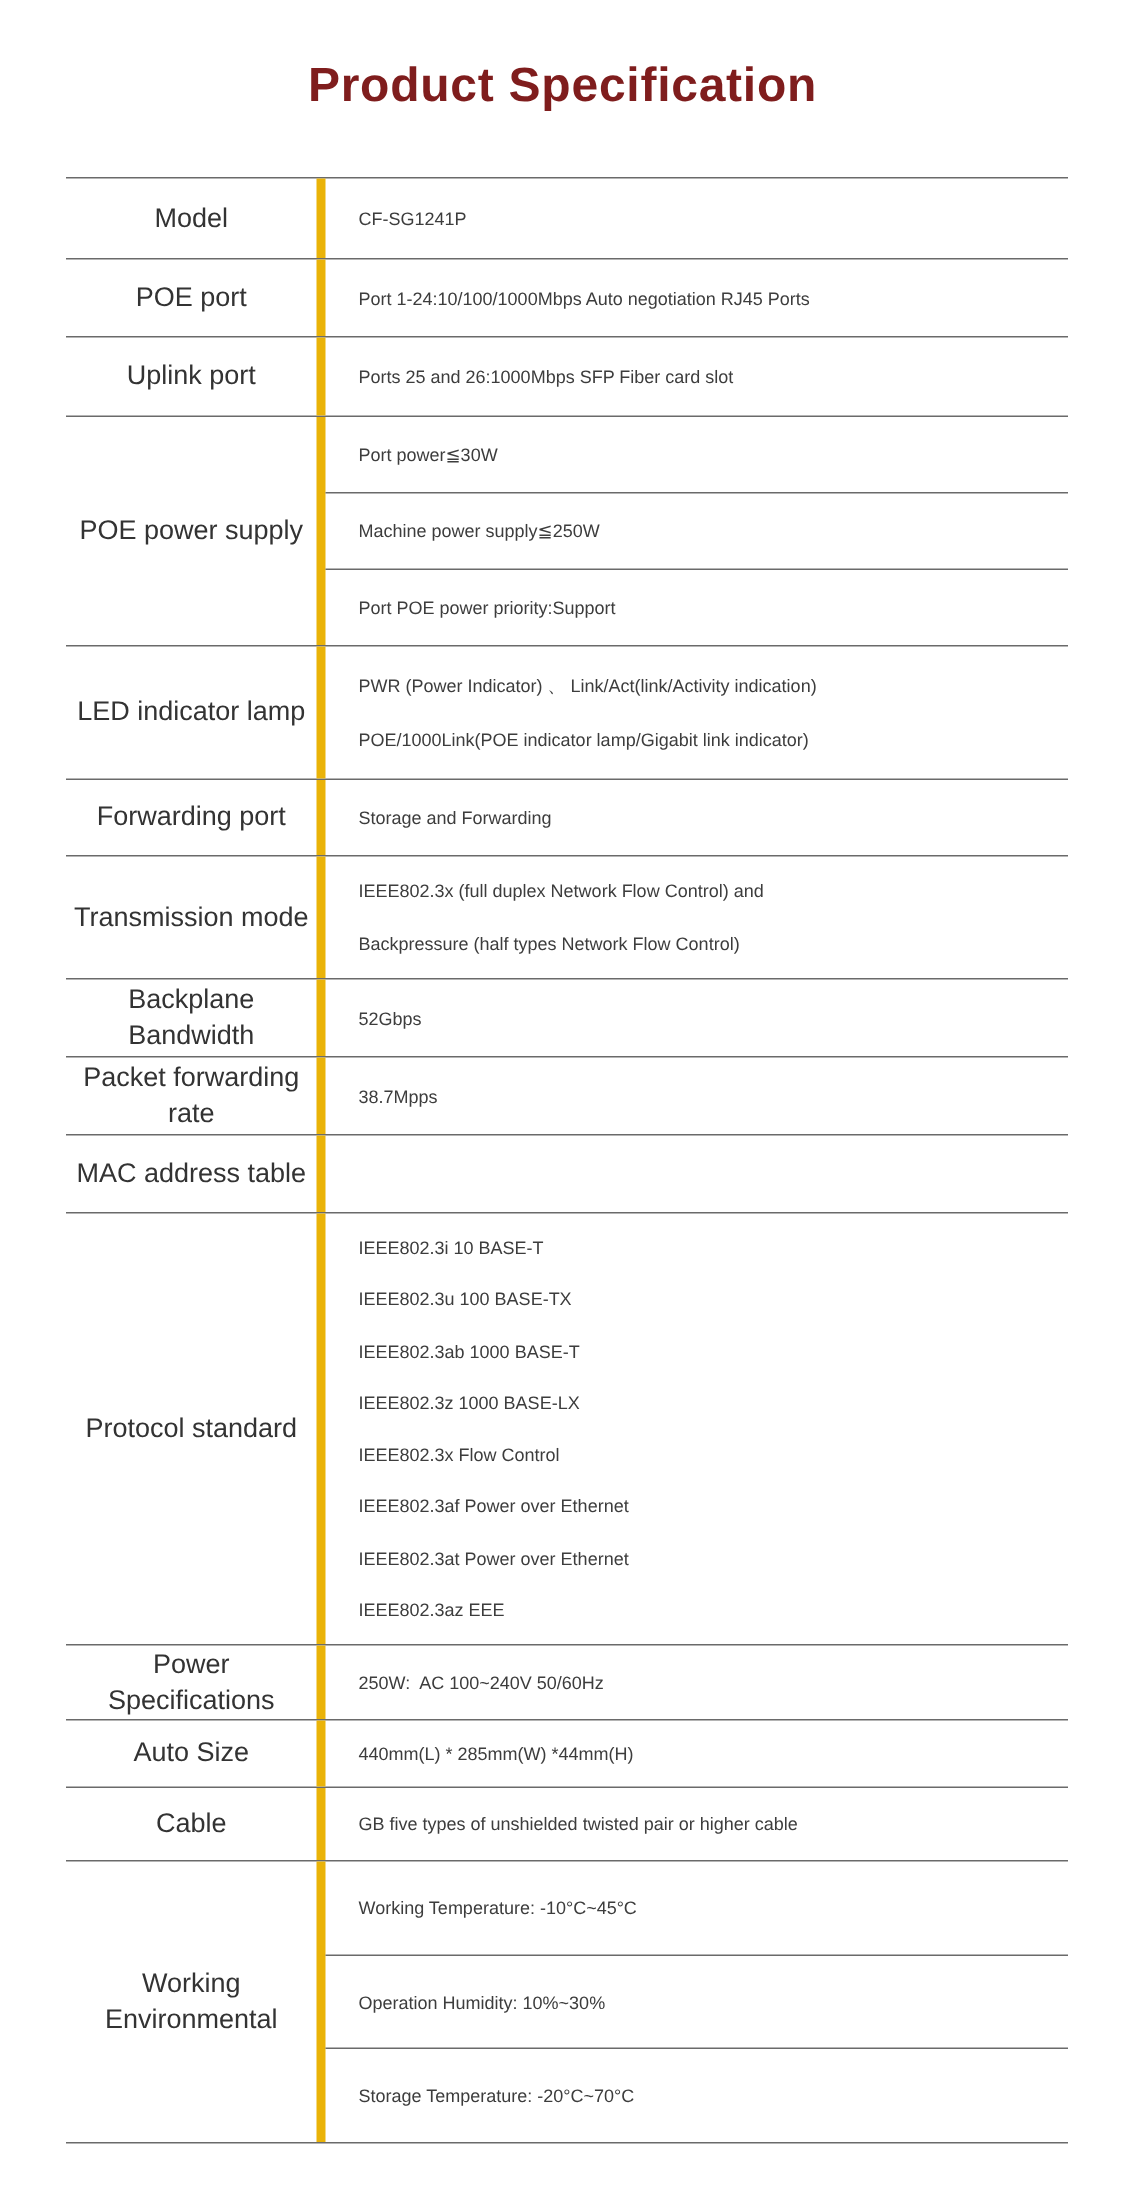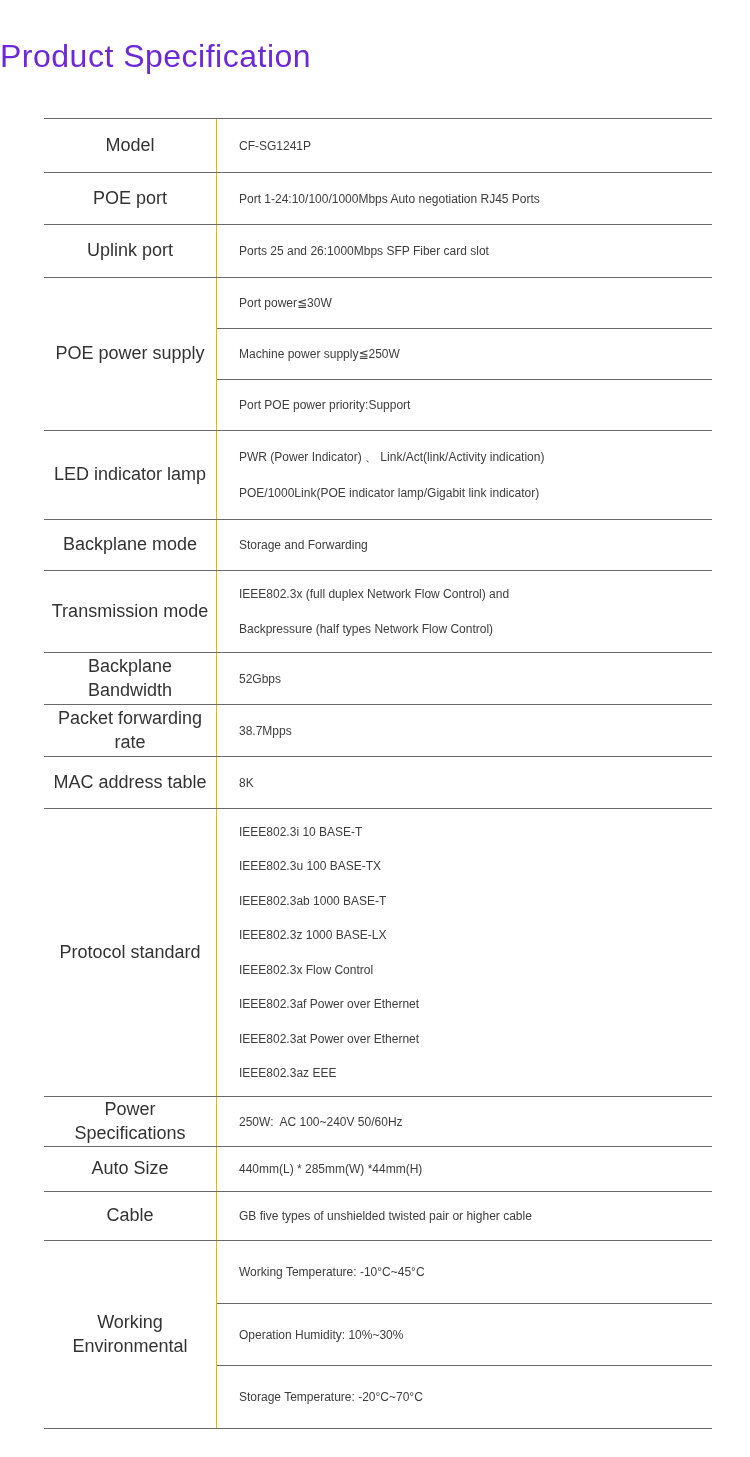--- a/index.html
+++ b/index.html
@@ -3,41 +3,41 @@
 <meta charset="utf-8">
 <style>
   html,body{margin:0;padding:0;background:#ffffff;}
   body{
     width:750px;height:1457px;position:relative;overflow:hidden;
     font-family:"Liberation Sans","DejaVu Sans",sans-serif;
     -webkit-font-smoothing:antialiased;
   }
   .title{
     margin:36px 0 0 0;
-    text-align:left;
+    text-align:center;
     font-size:32px;
-    font-weight:normal;
-    color:#6d28d9;
+    font-weight:bold;
+    color:#7f1d1d;
     line-height:40px;
     letter-spacing:0.5px;
   }
   .spec-table{
     margin:42px 0 0 44px;
     width:668px;
     border-top:1px solid #6a6a6a;
   }
   .row{
     display:flex;
     box-sizing:border-box;
     border-bottom:1px solid #6a6a6a;
   }
   .label{
     width:173px;
     box-sizing:border-box;
-    border-right:1px solid #eab308;
+    border-right:6px solid #eab308;
     display:flex;
     align-items:center;
     justify-content:center;
     text-align:center;
     padding:0 3px;
     font-size:18px;
     color:#333333;
     line-height:1.3;
   }
   .value{
@@ -102,21 +102,21 @@
 
   <div class="row" style="height:89px">
     <div class="label">LED indicator lamp</div>
     <div class="value lh36">
       <span>PWR (Power Indicator) 、 Link/Act(link/Activity indication)</span>
       <span>POE/1000Link(POE indicator lamp/Gigabit link indicator)</span>
     </div>
   </div>
 
   <div class="row" style="height:51px">
-    <div class="label">Backplane mode</div>
+    <div class="label">Forwarding port</div>
     <div class="value">Storage and Forwarding</div>
   </div>
 
   <div class="row" style="height:82px">
     <div class="label">Transmission mode</div>
     <div class="value lh35">
       <span>IEEE802.3x (full duplex Network Flow Control) and</span>
       <span>Backpressure (half types Network Flow Control)</span>
     </div>
   </div>
@@ -126,21 +126,20 @@
     <div class="value">52Gbps</div>
   </div>
 
   <div class="row" style="height:52px">
     <div class="label">Packet forwarding rate</div>
     <div class="value">38.7Mpps</div>
   </div>
 
   <div class="row" style="height:52px">
     <div class="label">MAC address table</div>
-    <div class="value">8K</div>
   </div>
 
   <div class="row" style="height:288px">
     <div class="label">Protocol standard</div>
     <div class="value lh34">
       <span>IEEE802.3i 10 BASE-T</span>
       <span>IEEE802.3u 100 BASE-TX</span>
       <span>IEEE802.3ab 1000 BASE-T</span>
       <span>IEEE802.3z 1000 BASE-LX</span>
       <span>IEEE802.3x Flow Control</span>

